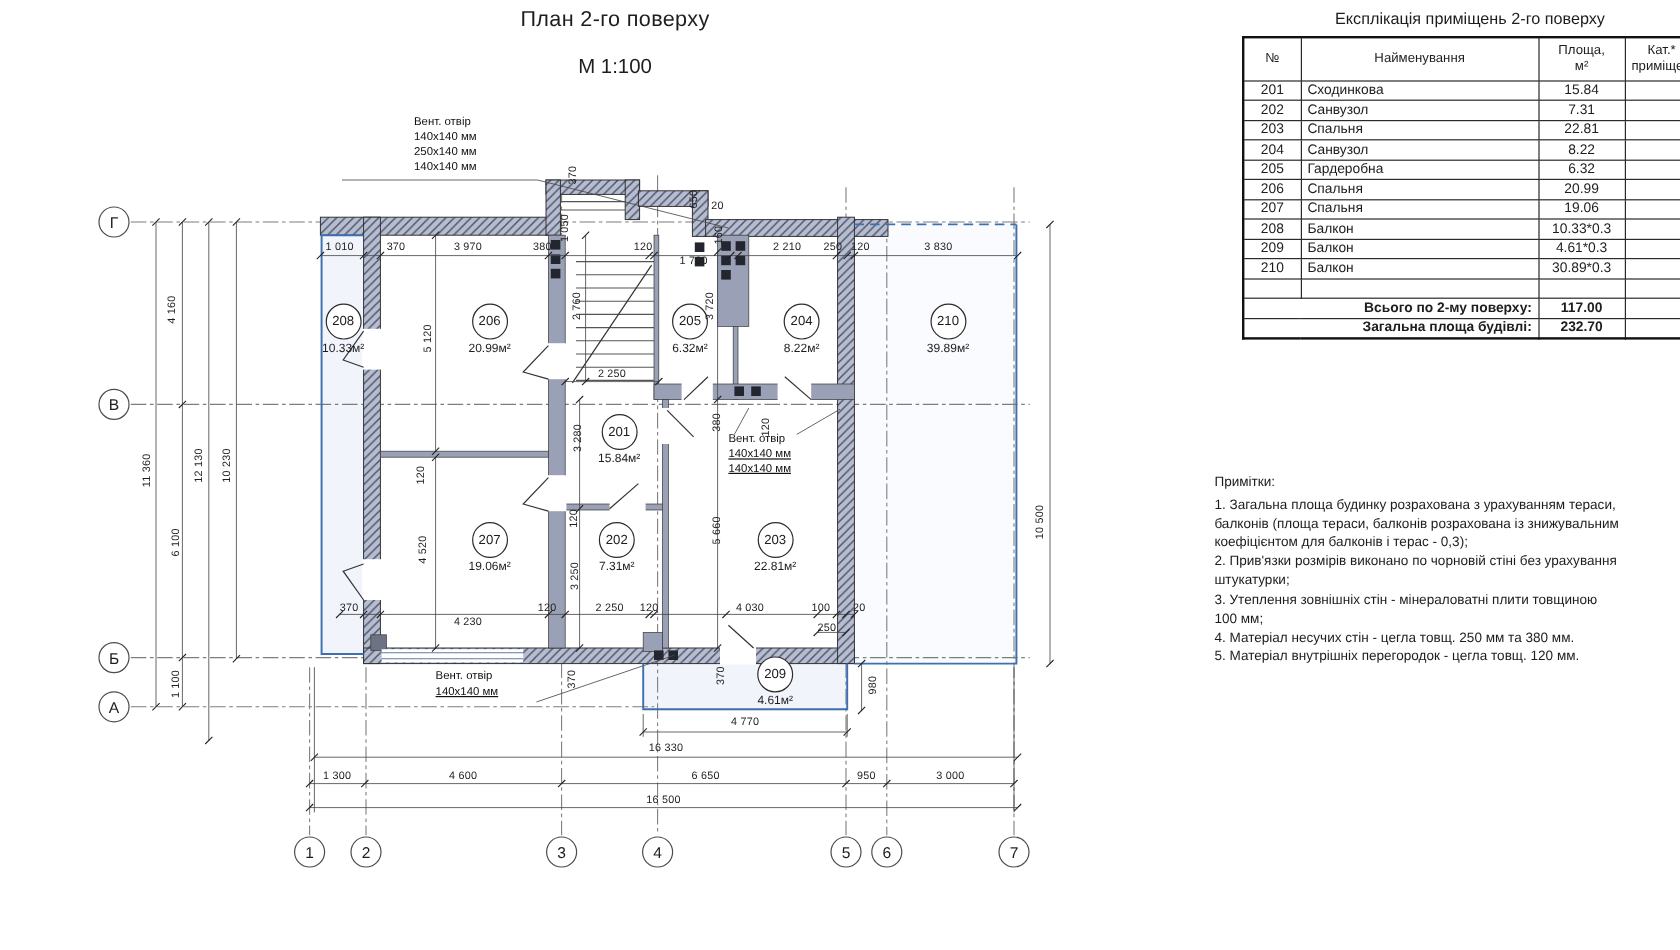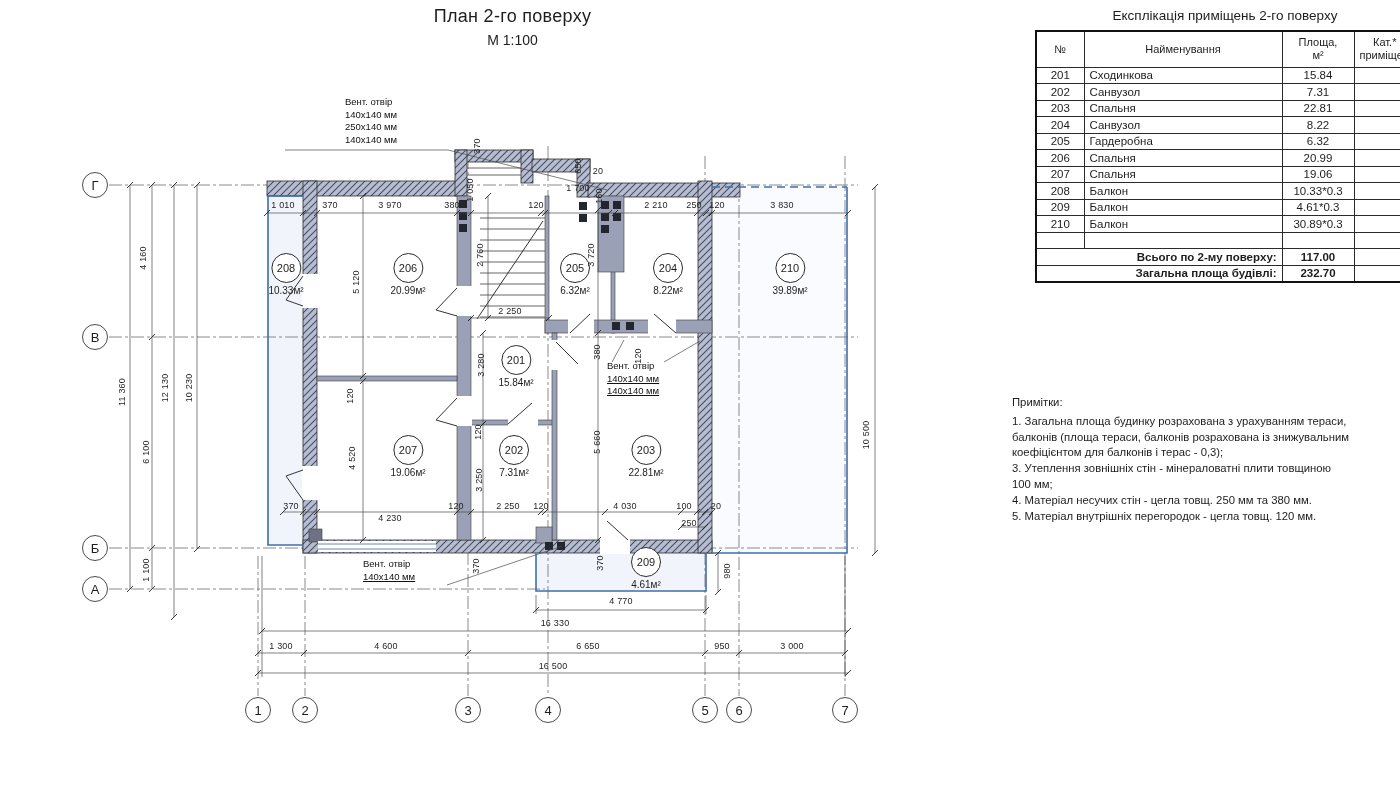--- a/index.html
+++ b/index.html
@@ -5,21 +5,21 @@
   html,body{margin:0;padding:0;overflow:hidden;}
   body{
     width:1400px;height:792px;position:relative;background:#ffffff;
     font-family:"Liberation Sans",sans-serif;color:#1d1d1d;
   }
   
   #plan{position:absolute;left:0;top:0;width:1000px;height:792px;}
   #plan-svg{position:absolute;left:0;top:0;}
   .plan-title{position:absolute;left:330px;top:6px;width:365px;text-align:center;}
   .plan-title .t1{font-size:18px;letter-spacing:.3px;}
-  .plan-title .t2{font-size:14px;margin-top:5px;}
+  .plan-title .t2{font-size:17px;margin-top:19px;}
   .dim{
     position:absolute;font-size:9px;color:#1f1f1f;white-space:nowrap;
     transform:translate(-50%,-50%);letter-spacing:.2px;background:transparent;
   }
   .dim.rot{transform:translate(-50%,-50%) rotate(-90deg);}
   .axis-circle{
     position:absolute;width:26px;height:26px;border:1.1px solid #4c4c4c;border-radius:50%;
     display:flex;align-items:center;justify-content:center;font-size:13px;background:#fff;
     box-sizing:border-box;
   }
@@ -333,21 +333,21 @@
     </div>
     <div class="room" style="left: 790px; top: 253px;">
       <div class="room-circle">210</div>
       <div class="room-area">39.89м²</div>
     </div>
     <span class="dim" style="left: 283px; top: 205px;">1 010</span>
     <span class="dim" style="left: 330px; top: 205px;">370</span>
     <span class="dim" style="left: 390px; top: 205px;">3 970</span>
     <span class="dim" style="left: 452px; top: 205px;">380</span>
     <span class="dim" style="left: 536px; top: 205px;">120</span>
-    <span class="dim" style="left: 578px; top: 188px;">1 700</span>
+    <span class="dim" style="left: 578px; top: 217px;">1 700</span>
     <span class="dim" style="left: 656px; top: 205px;">2 210</span>
     <span class="dim" style="left: 694px; top: 205px;">250</span>
     <span class="dim" style="left: 717px; top: 205px;">120</span>
     <span class="dim" style="left: 782px; top: 205px;">3 830</span>
     <span class="dim rot" style="left: 477px; top: 146px;">370</span>
     <span class="dim rot" style="left: 470px; top: 190px;">1 050</span>
     <span class="dim rot" style="left: 578px; top: 166px;">650</span>
     <span class="dim" style="left: 598px; top: 171px;">20</span>
     <span class="dim rot" style="left: 599px; top: 196px;">160</span>
     <span class="dim rot" style="left: 143px; top: 258px;">4 160</span>
@@ -509,17 +509,18 @@
           <td class="col-cat"></td>
         </tr>
       </tbody>
   </table>
 </div>
 
 <div class="notes">
   <div class="notes-title">Примітки:</div>
   <div id="notes-list">
       <div class="note-item">1. Загальна площа будинку розрахована з урахуванням тераси, балконів (площа тераси, балконів розрахована із знижувальним коефіцієнтом для балконів і терас - 0,3);</div>
+      <div class="note-item">2. Прив'язки розмірів виконано по чорновій стіні без урахування штукатурки;</div>
       <div class="note-item">3. Утеплення зовнішніх стін - мінераловатні плити товщиною 100 мм;</div>
       <div class="note-item">4. Матеріал несучих стін - цегла товщ. 250 мм та 380 мм.</div>
       <div class="note-item">5. Матеріал внутрішніх перегородок - цегла товщ. 120 мм.</div>
     </div>
 </div>
 
 </body></html>

